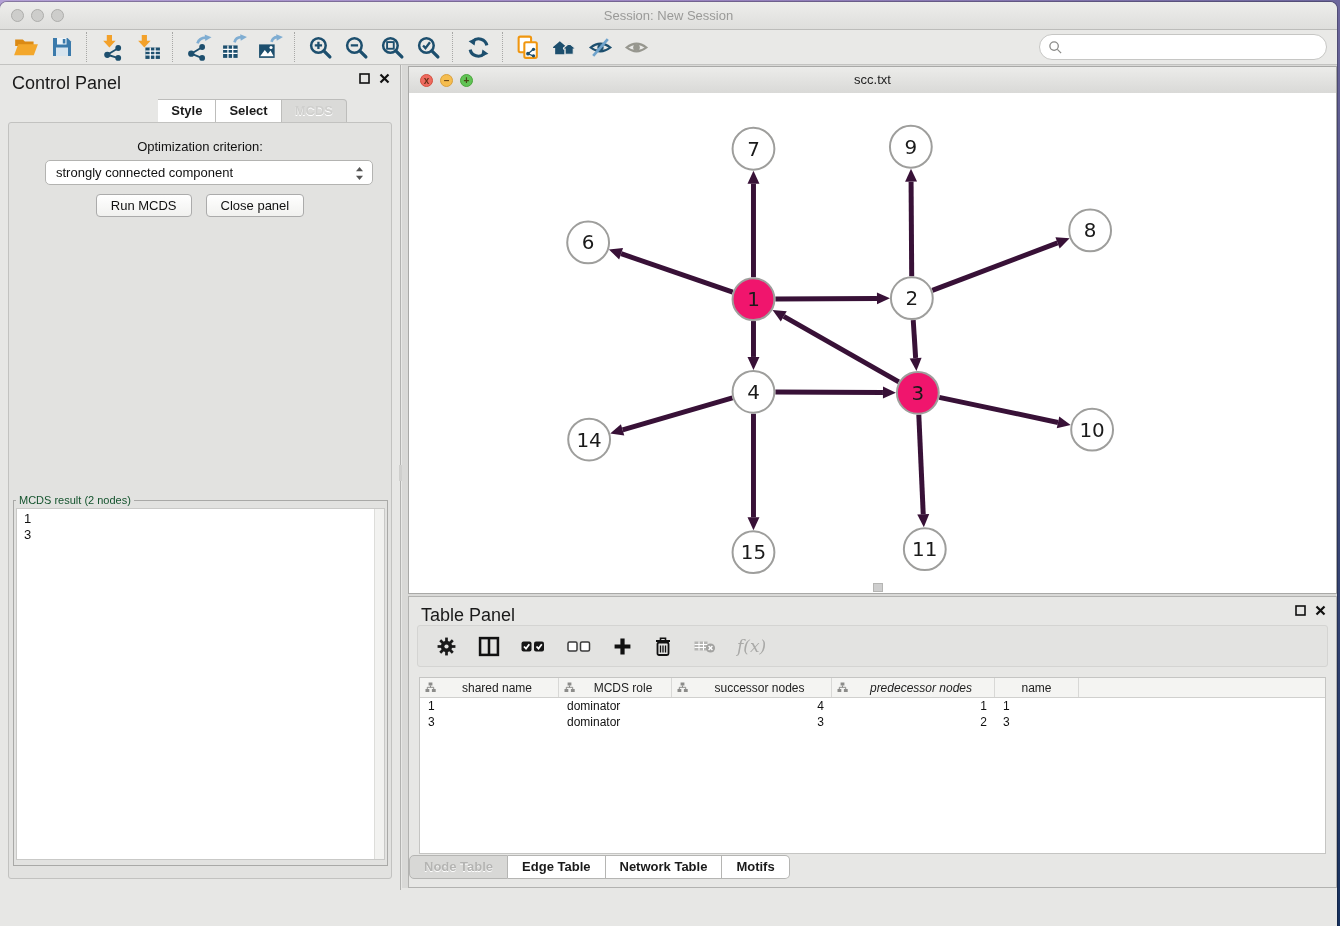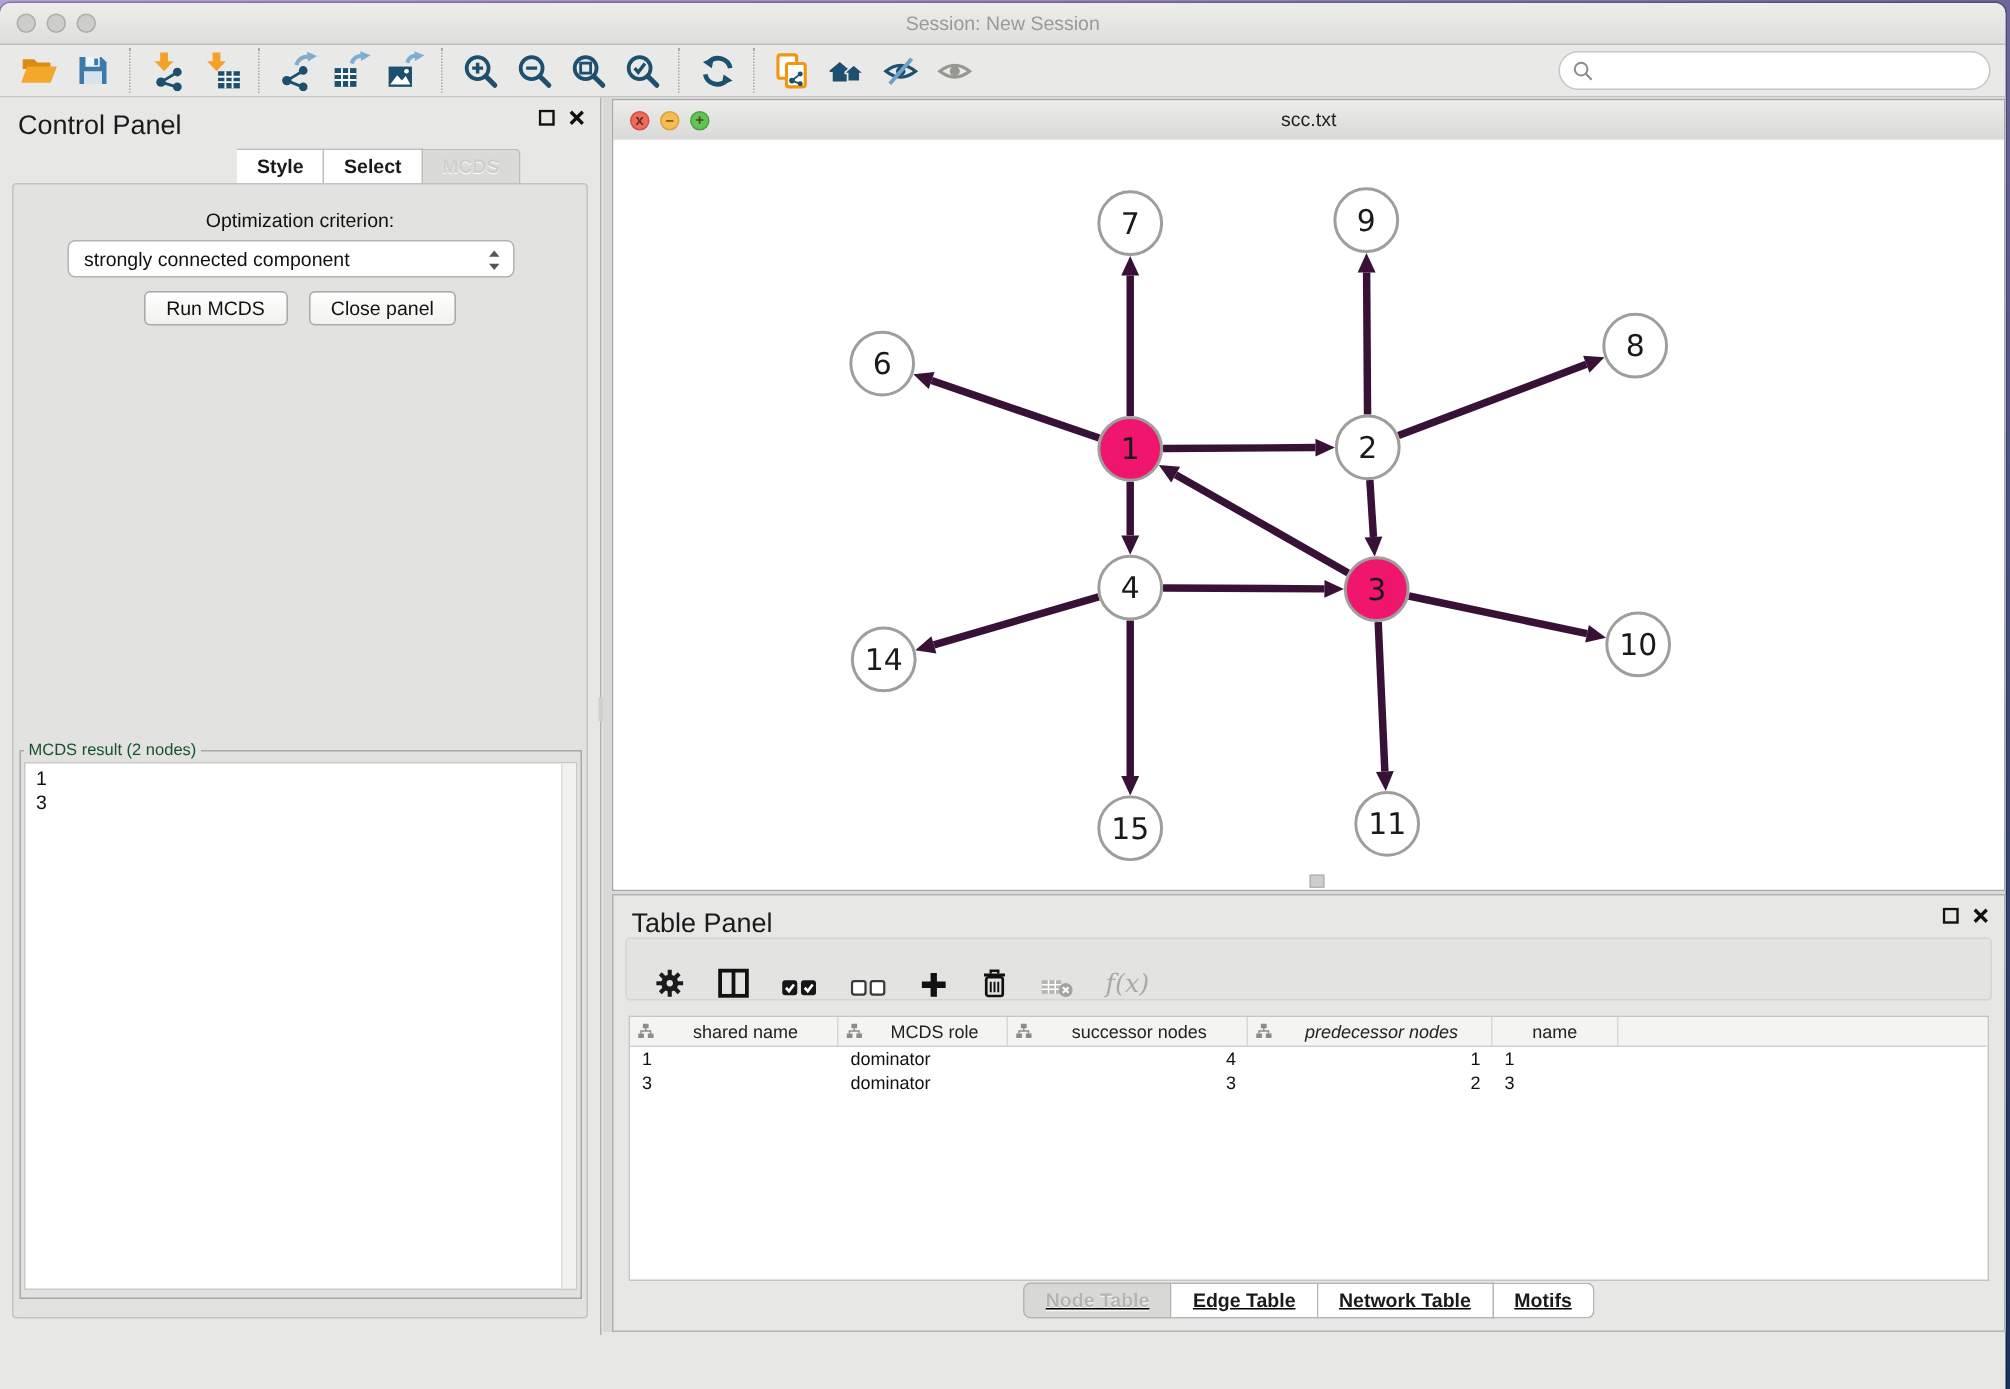--- a/index.html
+++ b/index.html
@@ -31,21 +31,21 @@
   .pbtns{position:absolute;right:10px;top:8px;display:flex;gap:9px;align-items:center;}
   .cp-tabs{position:absolute;left:79px;top:34px;display:flex;}
   .ctab{font-size:13px;font-weight:700;color:#1a1a1a;background:#fff;border:1px solid #bdbdbb;
     border-left:none;padding:3px 13px 4px;}
   .ctab:first-child{border-left:1px solid #bdbdbb;border-radius:4px 0 0 4px;margin-top:24px;}
   .ctab:last-child{border-radius:0 4px 4px 0;}
   .ctab.active{background:#dadad8;color:#cfcfcd;text-shadow:0 1px 0 #fff;}
   .cbox{position:absolute;left:8px;top:57px;width:384px;height:757px;background:#e2e2e0;
     border:1px solid #c2c2c0;border-radius:3px;box-sizing:border-box;}
   .optlabel{position:absolute;left:0;right:0;top:16px;text-align:center;font-size:13px;color:#111;}
-  .dropdown{position:absolute;left:36px;top:37px;width:298px;height:25px;background:#fff;
+  .dropdown{position:absolute;left:36px;top:37px;width:328px;height:25px;background:#fff;
     border:1px solid #b3b3b1;border-radius:5px;display:flex;align-items:center;box-sizing:border-box;
     font-size:13px;padding-left:10px;color:#111;}
   .dropdown .chev{position:absolute;right:8px;top:5px;}
   .btnrow{position:absolute;left:0;right:0;top:71px;display:flex;justify-content:center;gap:14px;}
   .pbtn{font-size:13px;color:#111;background:linear-gradient(#ffffff,#f1f1ef);
     border:1px solid #ababab;border-radius:4px;padding:3px 14px;}
   fieldset.result{position:absolute;left:4px;top:371px;width:375px;height:372px;
     border:1px solid #a9a9a7;margin:0;padding:2px;background:transparent;box-sizing:border-box;}
   fieldset.result legend{font-size:11px;color:#14532d;padding:0 3px;}
   .resultarea{position:relative;width:100%;height:352px;background:#fff;border:1px solid #c9c9c7;
@@ -63,33 +63,33 @@
   .tl.red{background:#ee6a5f;border:1px solid #d4503f;}
   .tl.yel{background:#f5bd4f;border:1px solid #d9a03e;}
   .tl.grn{background:#61c355;border:1px solid #4aa63c;}
   .tl span{display:block;text-align:center;font-size:10px;line-height:11px;color:rgba(60,30,0,.75);font-weight:700;}
   .netcanvas{position:absolute;left:0;top:26px;right:0;bottom:0;background:#fff;overflow:hidden;}
   .grip{position:absolute;bottom:1px;left:50%;width:8px;height:7px;background:#cecece;border:1px solid #b5b5b3;}
   
   .tpanel{position:absolute;left:6px;top:531px;right:0;bottom:0;background:#e7e7e5;
     border:1px solid #b2b2b0;box-sizing:border-box;}
   .tp-toolbar{position:absolute;left:8px;top:28px;right:8px;height:42px;background:#e3e3e1;
-    border:1px solid #d4d4d2;border-radius:3px;display:flex;align-items:flex-end;gap:21px;
+    border:1px solid #d4d4d2;border-radius:3px;display:flex;align-items:center;gap:21px;
     padding-left:18px;box-sizing:border-box;}
   .fx{font-family:"DejaVu Serif",serif;font-style:italic;font-size:17px;color:#a9a9a7;}
   .dtable{position:absolute;left:10px;top:80px;right:10px;height:177px;background:#fff;
     border:1px solid #c5c5c3;box-sizing:border-box;overflow:hidden;}
   .thr{display:flex;height:19px;background:#f4f4f2;border-bottom:1px solid #d0d0ce;}
   .thc{display:flex;align-items:center;font-size:12px;color:#222;box-sizing:border-box;
     border-right:1px solid #d8d8d6;position:relative;}
   .thc .lbl{flex:1;text-align:center;padding:0 4px;}
   .thc svg{margin-left:5px;flex:0 0 auto;}
   .tr{display:flex;height:16px;}
   .td{font-size:12px;color:#111;box-sizing:border-box;padding:1px 8px 0;}
-  .tabsrow{position:absolute;left:0;right:0;bottom:8px;display:flex;justify-content:center;text-decoration:underline;}
+  .tabsrow{position:absolute;left:0;right:0;bottom:8px;display:flex;}
   .btab{font-size:13px;font-weight:700;color:#1a1a1a;background:#fff;border:1px solid #b5b5b3;
     border-left:none;padding:3px 14px 4px;}
   .btab:first-child{border-left:1px solid #b5b5b3;border-radius:5px 0 0 5px;}
   .btab:last-child{border-radius:0 5px 5px 0;}
   .btab.active{background:#d8d8d6;color:#b4b4b2;text-shadow:0 1px 0 #fff;}
   
   .statusbar{position:absolute;left:0;right:0;bottom:0;height:33px;background:#e7e7e5;
     border-top:1px solid #c2c2c0;}
   .sbtn{position:absolute;left:9px;top:4px;width:31px;height:25px;background:#f4f4f2;
     border:1px solid #b0b0ae;display:flex;align-items:center;justify-content:center;box-sizing:border-box;}

